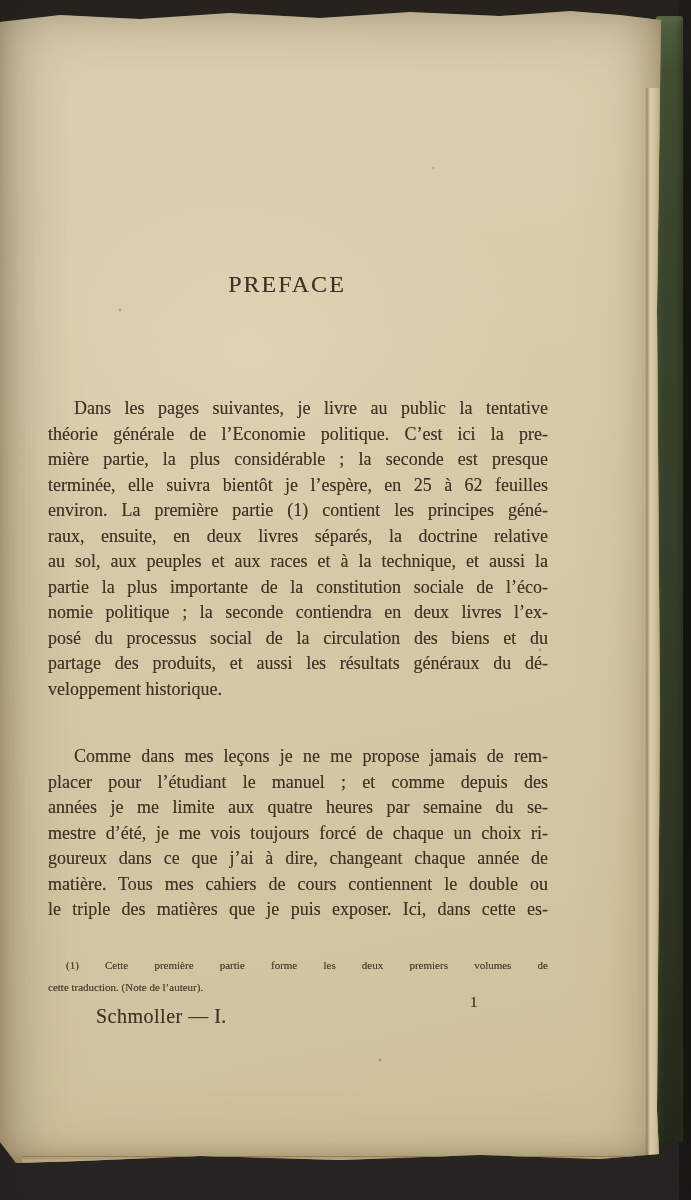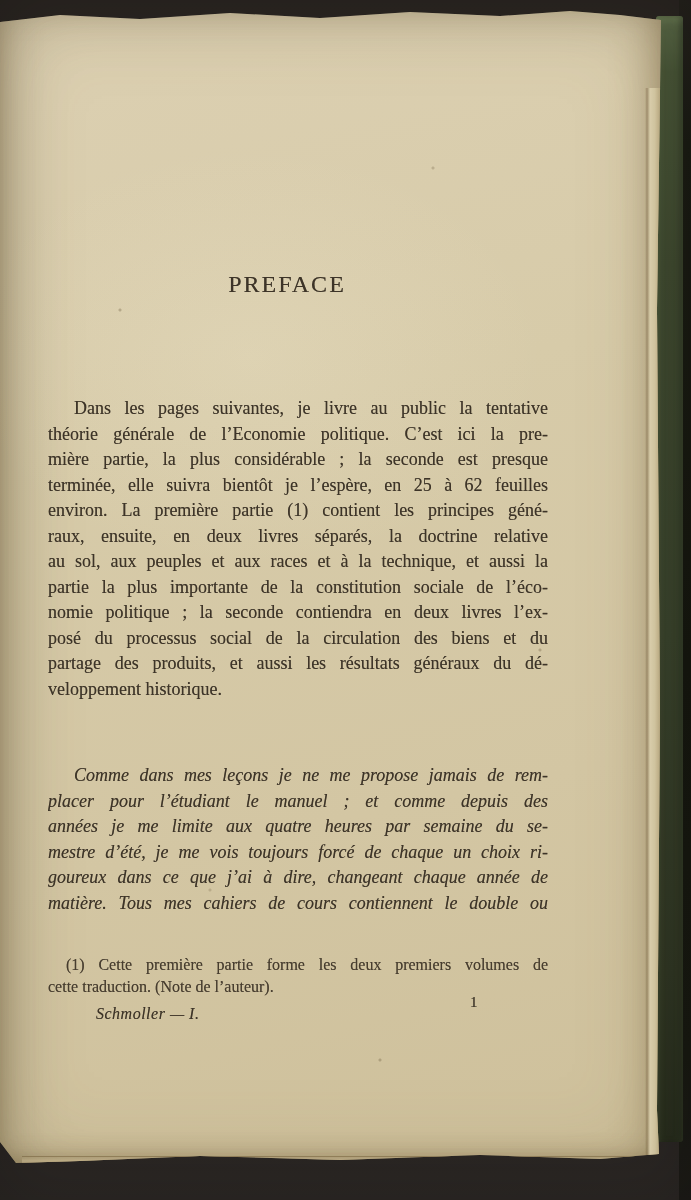--- a/index.html
+++ b/index.html
@@ -51,29 +51,29 @@
     border-top:1px solid rgba(130,110,75,.45);
   }
   
   .ink{color:#3d3428;text-shadow:0 0 .5px rgba(61,52,40,.55);}
   .title{
     position:absolute;left:48px;top:261px;width:478px;margin:0;
     font-size:24px;font-weight:normal;letter-spacing:2px;text-align:center;
   }
   .para{position:absolute;left:48px;width:500px;}
   .p1{top:386px;}
-  .p2{top:753px;font-style:italic;}
+  .p2{top:734px;}
   .line{height:25.5px;font-size:18px;line-height:25.5px;white-space:normal;overflow:hidden;}
   .jl{text-align:justify;text-align-last:justify;}
   .end{text-align:left;}
   .indent{text-indent:26px;}
   .footnote{position:absolute;left:48px;top:944px;width:500px;}
-  .fn{font-size:16px;height:22px;line-height:22px;color:#473d2f;}
+  .fn{font-size:11px;height:22px;line-height:22px;color:#473d2f;}
   .indent-sm{text-indent:18px;}
-  .signature{position:absolute;left:96px;top:995px;font-size:16px;letter-spacing:.5px;font-style:italic;}
+  .signature{position:absolute;left:96px;top:995px;font-size:20px;letter-spacing:.5px;}
   .page-number{position:absolute;left:470px;top:984px;font-size:15px;}
   
   .watermark{
     position:absolute;left:311px;top:997px;z-index:5;
     font-family:"Liberation Sans","DejaVu Sans",sans-serif;
     font-size:45px;font-weight:400;letter-spacing:0;
     color:rgba(33,80,232,.93);white-space:nowrap;
   }
   
   .photo::after{
@@ -110,20 +110,21 @@
       <div class="line end">veloppement historique.</div>
     </div>
 
     <div class="para p2 ink">
       <div class="line jl indent">Comme dans mes leçons je ne me propose jamais de rem-</div>
       <div class="line jl">placer pour l’étudiant le manuel ; et comme depuis des</div>
       <div class="line jl">années je me limite aux quatre heures par semaine du se-</div>
       <div class="line jl">mestre d’été, je me vois toujours forcé de chaque un choix ri-</div>
       <div class="line jl">goureux dans ce que j’ai à dire, changeant chaque année de</div>
       <div class="line jl">matière. Tous mes cahiers de cours contiennent le double ou</div>
+      <div class="line jl">le triple des matières que je puis exposer. Ici, dans cette es-</div>
     </div>
 
     <div class="footnote ink">
       <div class="line fn jl indent-sm">(1) Cette première partie forme les deux premiers volumes de</div>
       <div class="line fn end">cette traduction. (Note de l’auteur).</div>
     </div>
 
     <div class="signature ink">Schmoller — I.</div>
     <div class="page-number ink">1</div>
   </div>

